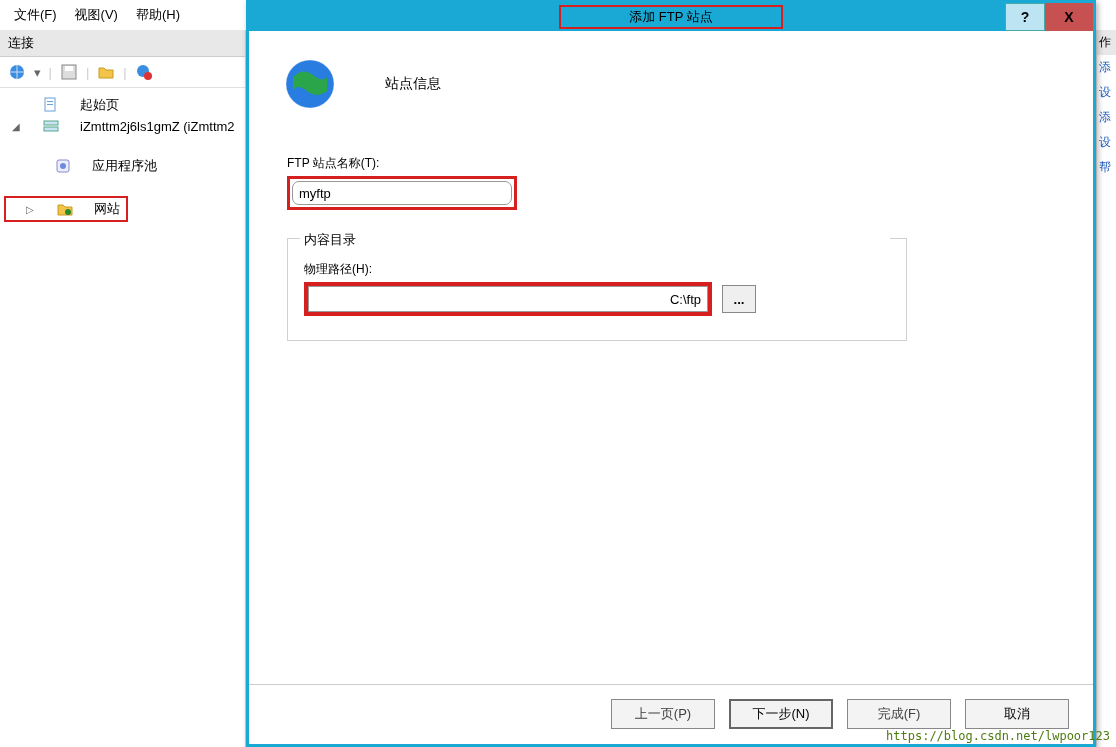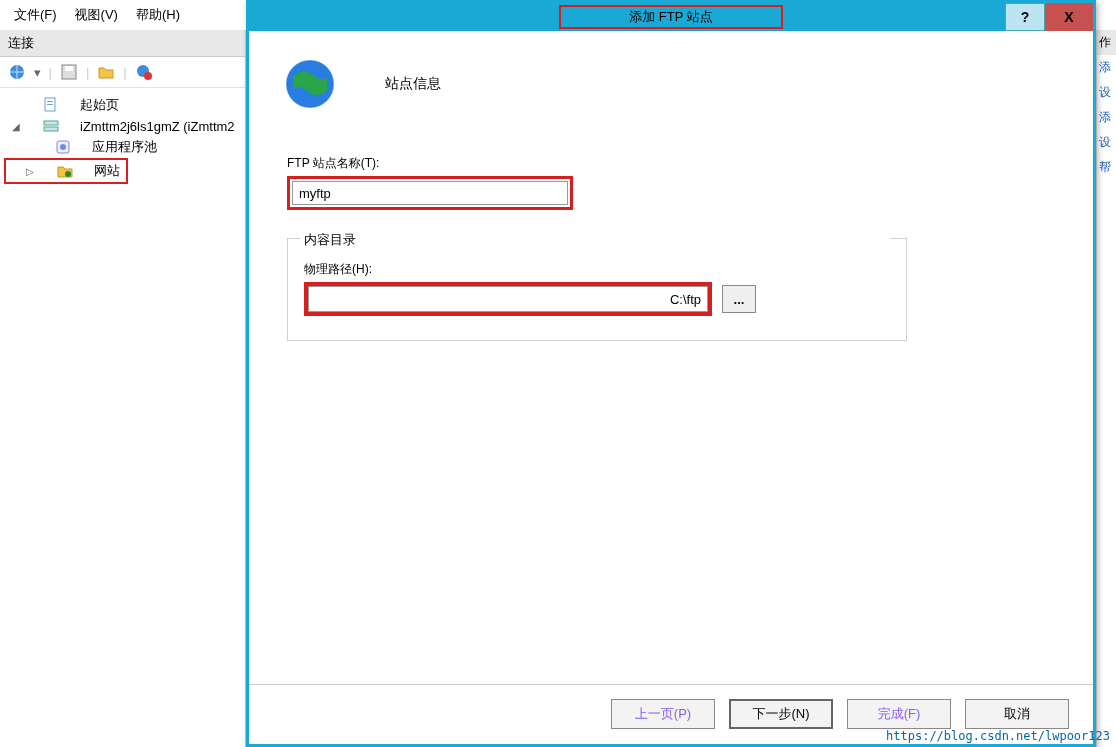--- a/index.html
+++ b/index.html
@@ -44,21 +44,21 @@
     }
     .toolbar-icon { width: 18px; height: 18px; display: inline-block; }
     .tree { padding: 6px 4px; }
     .tree-item {
       display: flex;
       align-items: center;
       gap: 21px;
       padding: 2px 2px 2px 8px;
       cursor: default;
     }
-    .tree-item.level1 { padding-left: 20px; }
+    .tree-item.level1 { padding-left: 20px; margin-top: 19px; }
     .tree-icon { width: 16px; height: 16px; display: inline-block; }
     .expand { width: 10px; font-size: 10px; color: #666; display:inline-block; }
     .hi-red { border: 2px solid #d62020; }
     .dialog {
       position: absolute;
       left: 246px;
       top: 0;
       width: 850px;
       height: 747px;
       border: 3px solid #1aa8d4;
@@ -110,21 +110,21 @@
       padding: 2px;
       margin-bottom: 22px;
     }
     .text-input {
       border: 1px solid #999;
       padding: 3px 6px;
       font-size: 13px;
       height: 24px;
       background: #fff;
     }
-    .input-ftpname { width: 276px; }
+    .input-ftpname { width: 220px; border-radius: 7px; }
     .fieldset {
       border: 1px solid #d0d0d0;
       padding: 14px 16px 24px 16px;
       margin-top: 6px;
       width: 620px;
     }
     .fieldset-legend { font-size: 13px; padding: 0 4px; background: #fff; margin-left: -4px; position: relative; top: -22px; }
     .fieldset-inner { margin-top: -10px; }
     .path-row { display: flex; gap: 10px; align-items: center; }
     .input-path-wrap { border: 4px solid #d62020; padding: 0; }
@@ -145,35 +145,35 @@
       justify-content: flex-end;
       gap: 14px;
       padding: 14px 24px;
     }
     .dlg-btn {
       width: 104px; height: 30px;
       border: 1px solid #888;
       background: #f3f3f3;
       font-size: 13px;
     }
-    .dlg-btn.disabled { color: #8b5cf6; }
+    .dlg-btn.disabled { color: #404040; }
     .dlg-btn.primary { border: 2px solid #666; }
     .right-strip {
       position: absolute;
       right: 0; top: 30px;
       width: 20px; height: 717px;
       background: #fff;
       border-left: 1px solid #ddd;
     }
     .right-strip div { color: #1e5bbd; font-size: 12px; padding: 4px 2px; }
     .watermark {
       position: absolute;
       right: 6px;
       bottom: 4px;
-      color: #0369a1;
+      color: #4d7c0f;
       font-size: 12px;
       font-family: monospace;
       z-index: 20;
     }
   </style>
 </head>
 <body>
 
 <div class="menubar">
   <span>文件(F)</span>

